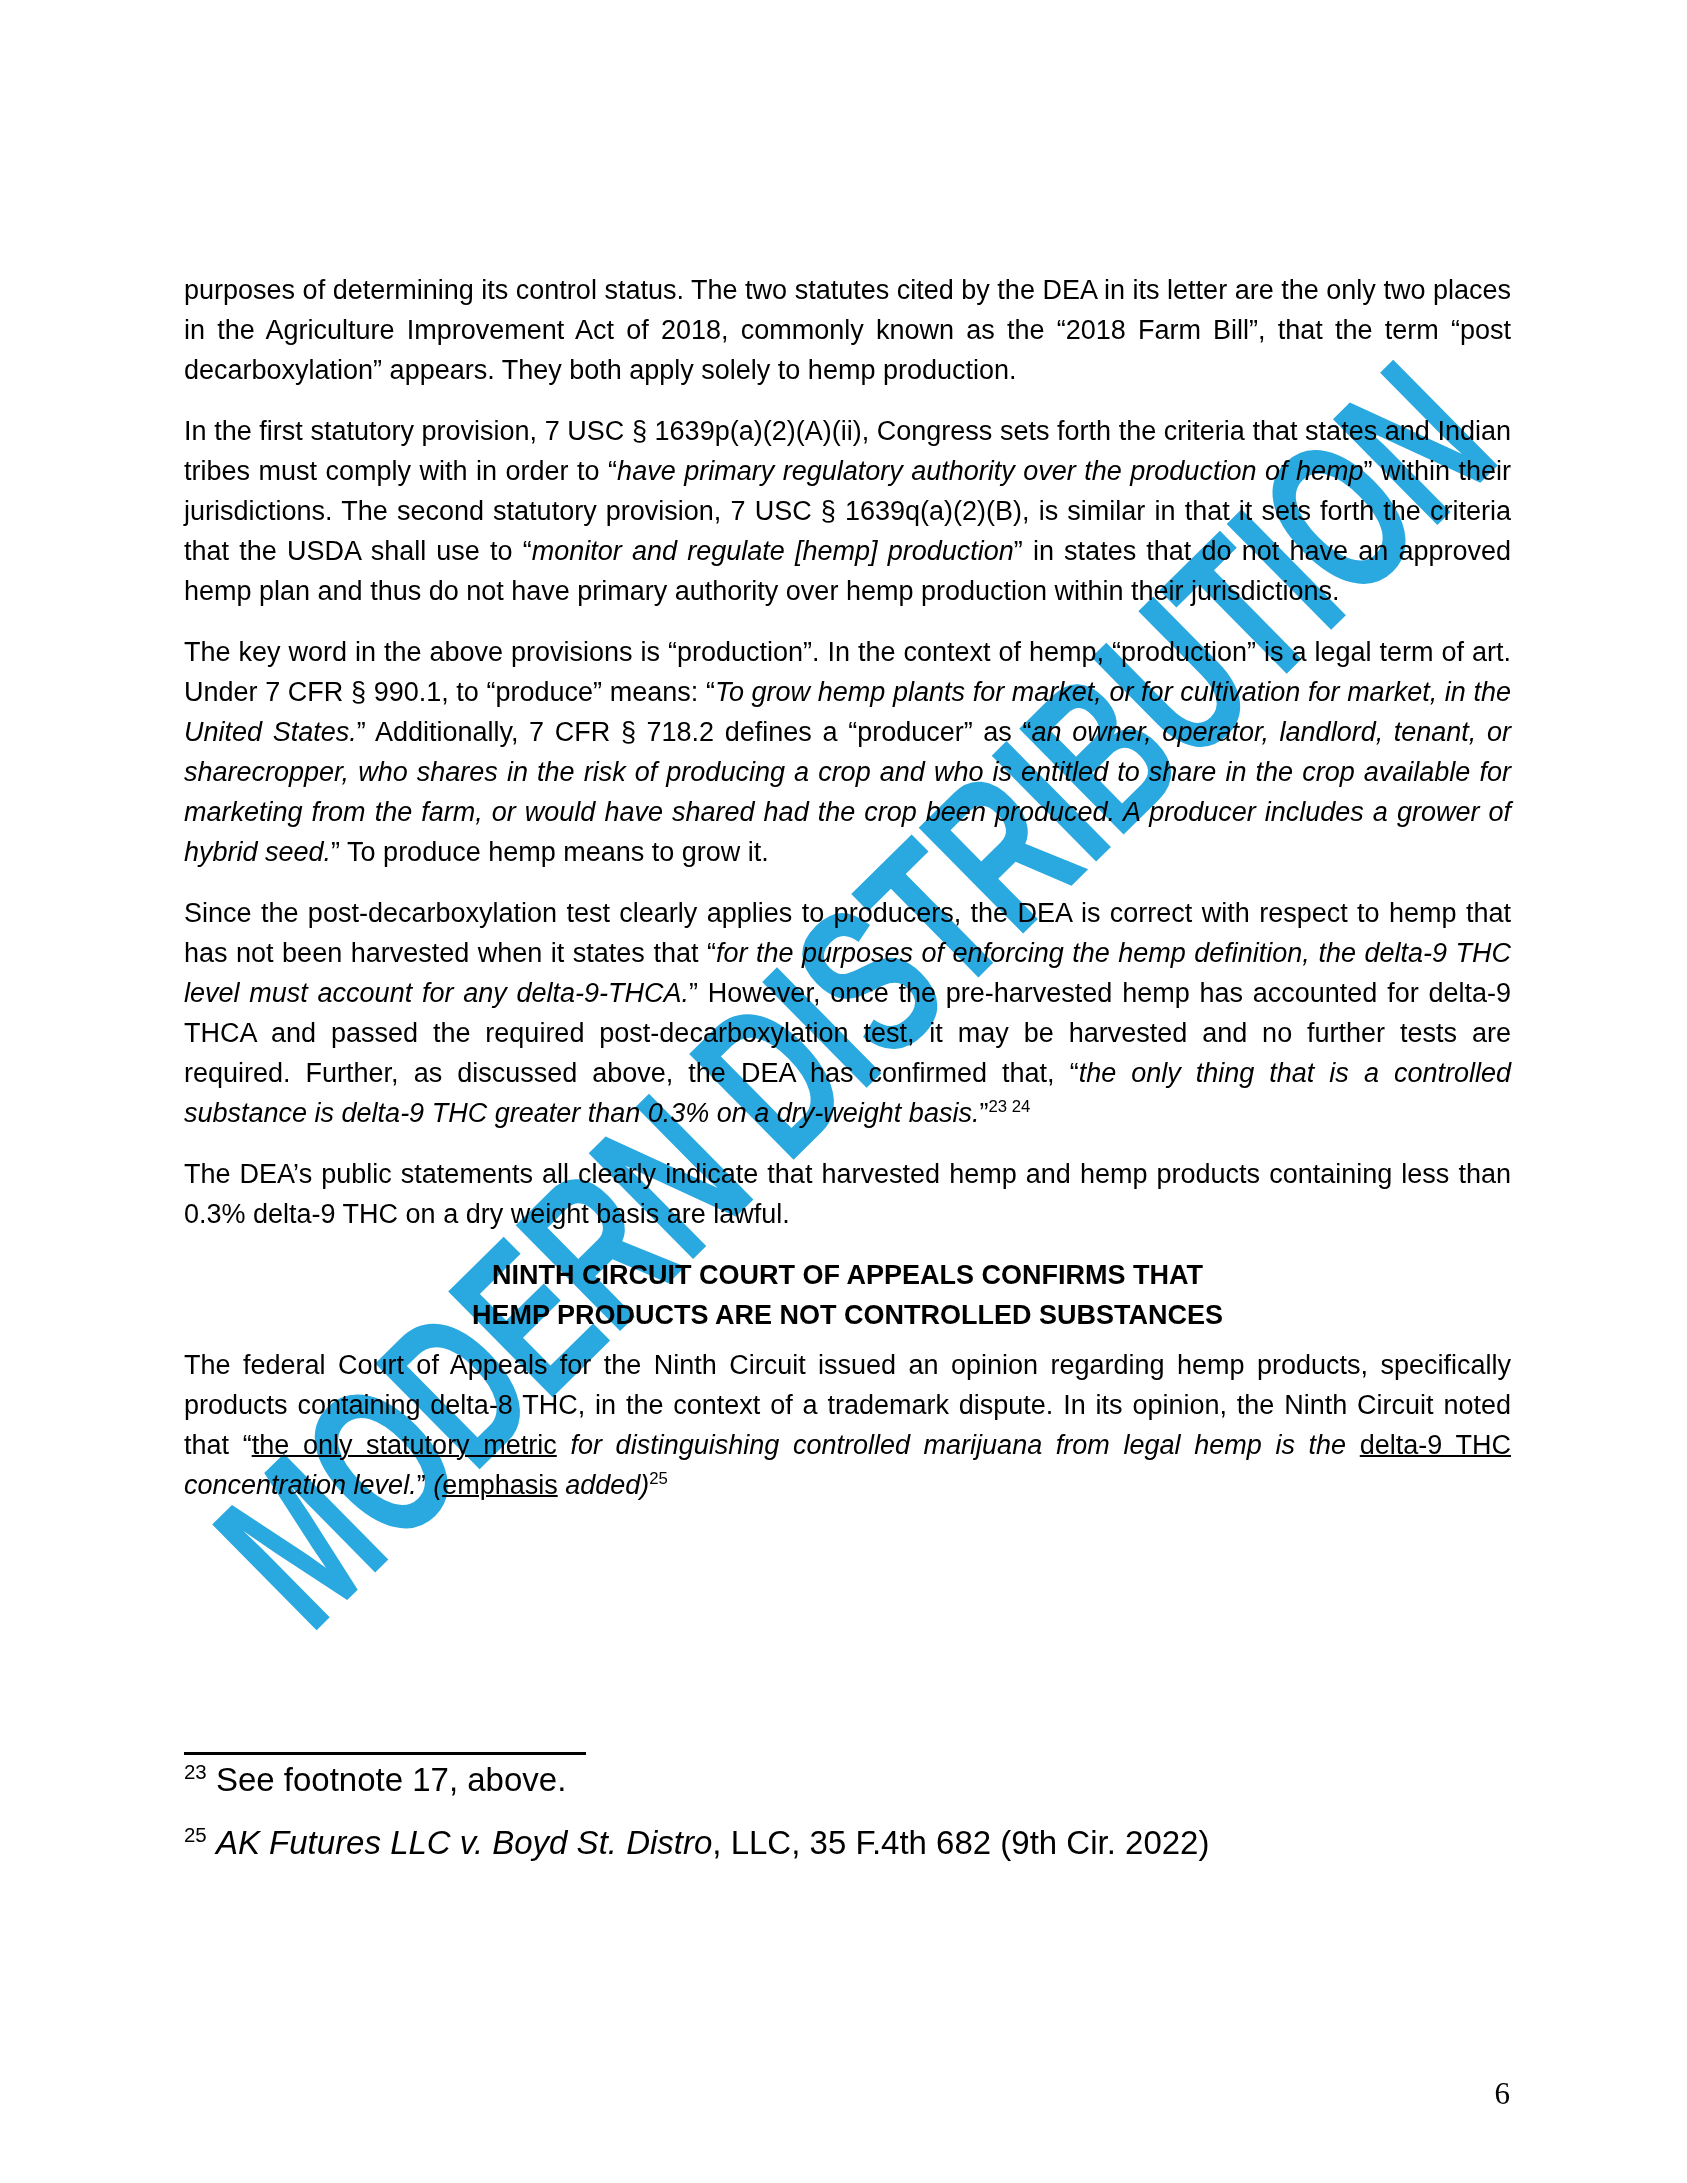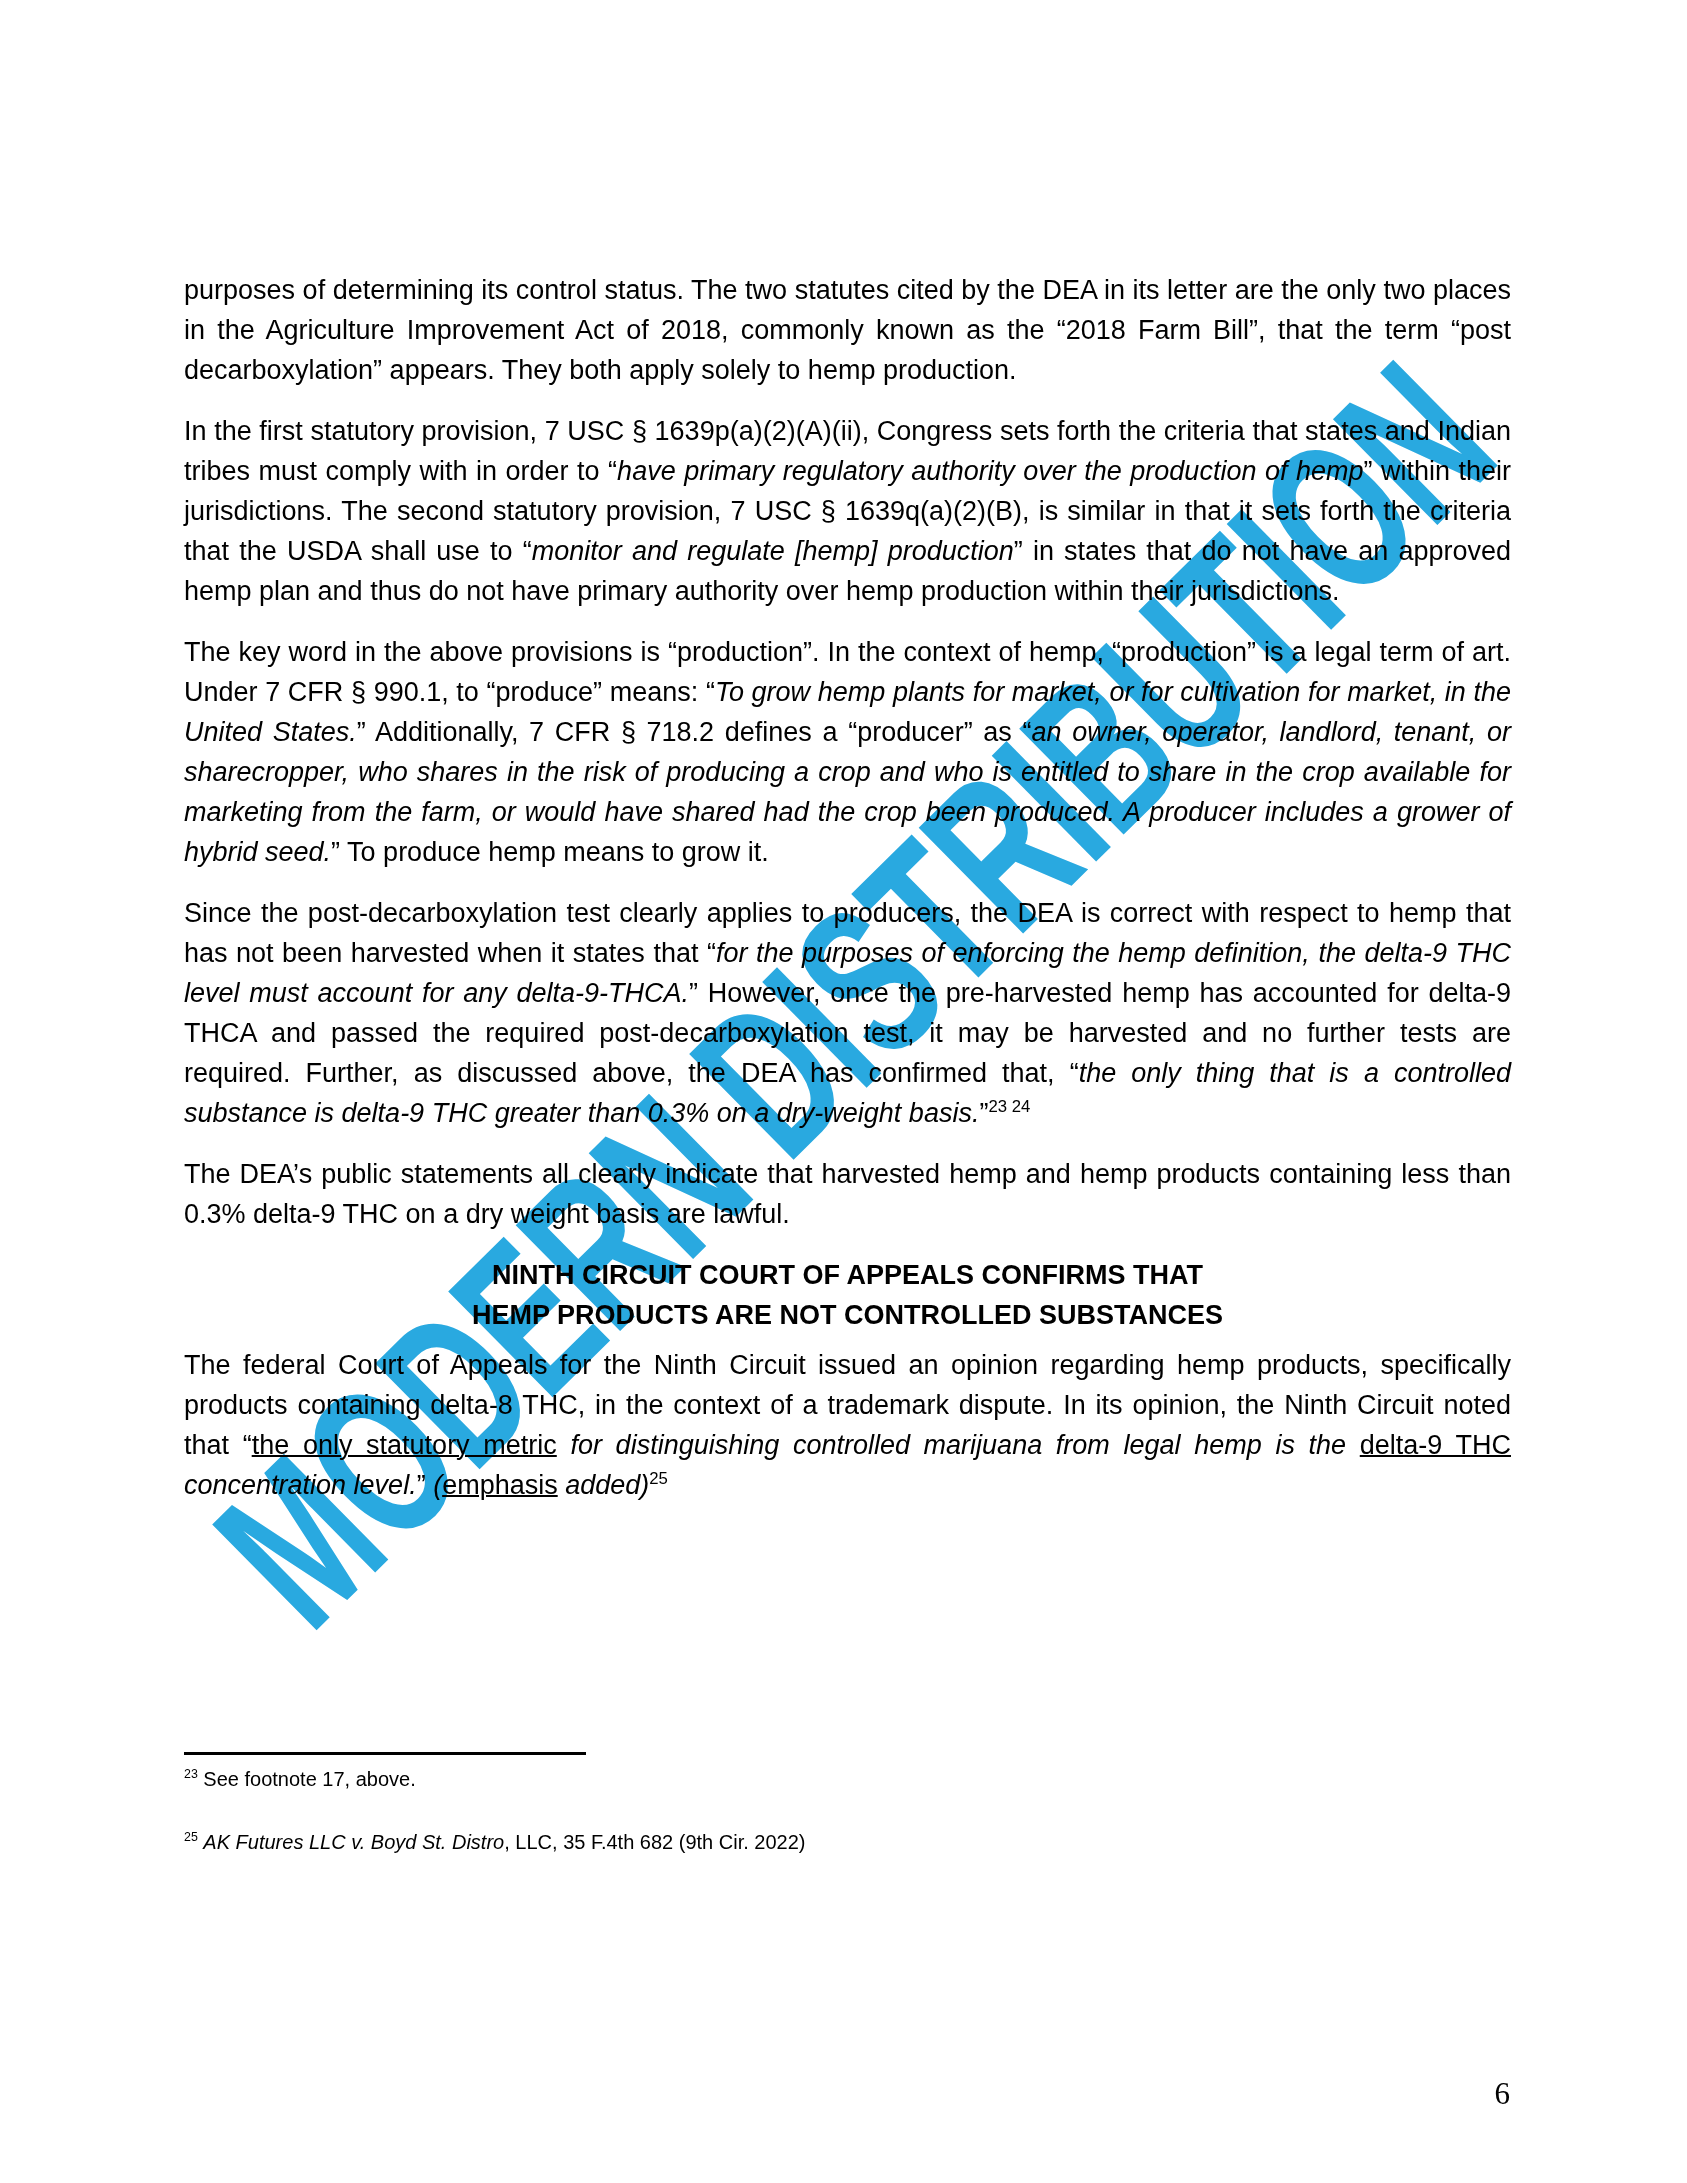--- a/index.html
+++ b/index.html
@@ -43,21 +43,21 @@
     position:absolute;
     left:184px; top:1752px;
     width:402px; height:2.6px;
     background:#000;
     z-index:1;
   }
   .footnotes {
     position:absolute;
     left:184px; top:1764px;
     width:1327px;
-    font-size:20px;
+    font-size:33px;
     line-height:31px;
     z-index:1;
   }
   .footnote { margin:0 0 32px 0; text-align:left; }
   .footnote:last-child { margin-bottom:0;margin-top:32px; }
   .page-number {
     position:absolute;
     top:2076px; right:177px;
     font-family:"Liberation Serif", serif;
     font-size:31px;

